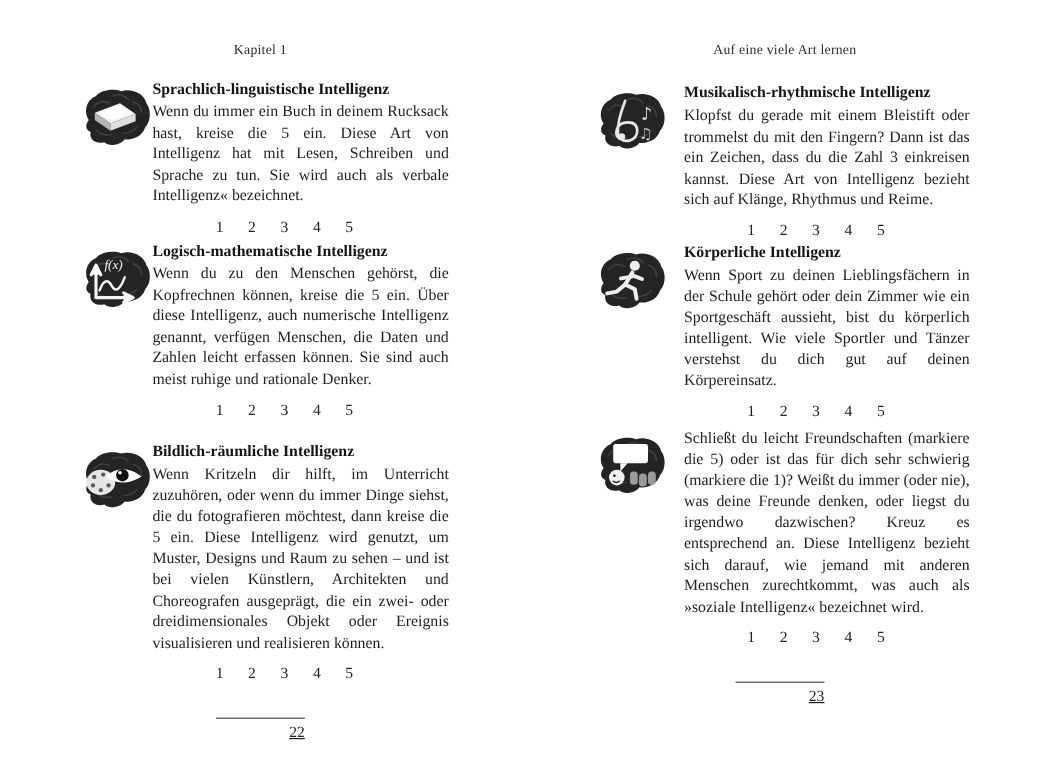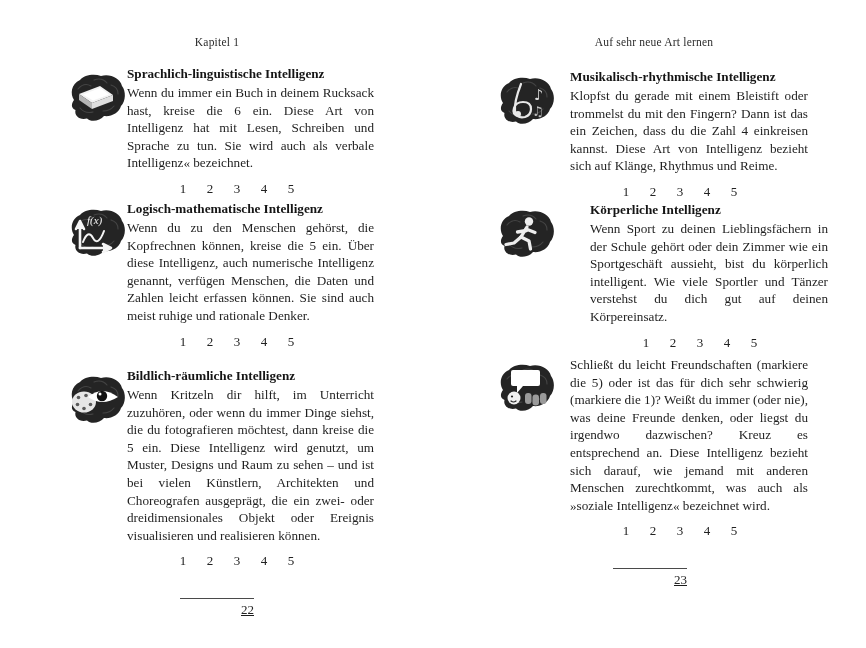--- a/index.html
+++ b/index.html
@@ -51,21 +51,21 @@
   .footer .rule { border-top: 1px solid #4a4a4a; height: 0; }
   .footer .pagenum { margin-top: 3px; font-size: 13px; color: #222; }
   .footer.f-left  { left: 180px; top: 598px; }
   .footer.f-right { left: 613px; top: 568px; }
 
   
   #sec-l1 { left: 63px;  top: 66px;  }
   #sec-l2 { left: 63px;  top: 201px; }
   #sec-l3 { left: 63px;  top: 368px; }
   #sec-r1 { left: 492px; top: 69px;  }
-  #sec-r2 { left: 492px; top: 202px; gap: 20px; }
+  #sec-r2 { left: 492px; top: 202px; }
   #sec-r3 { left: 492px; top: 356px; }
 
   svg { display: block; }
 </style>
 </head>
 <body>
 
 <svg width="0" height="0" style="position:absolute">
   <defs>
     <g id="brain-base">
@@ -77,35 +77,35 @@
         <path d="M17 35 q5 6 13 4"></path>
         <path d="M40 38 q7 0 11 -5"></path>
       </g>
     </g>
   </defs>
 </svg>
 
 <div class="spread">
 
   <div class="running-head rh-left">Kapitel 1</div>
-  <div class="running-head rh-right">Auf sehr neue Art lernen</div>
+  <div class="running-head rh-right">Auf eine viele Art lernen</div>
 
   <div class="section pg-l" id="sec-l1">
     <div class="icon-box">
       <svg width="64" height="52" viewBox="0 0 64 52">
         <use href="#brain-base"></use>
         <polygon points="16,21 37,13 50,22 29,30" fill="#f2f2f2"></polygon>
         <polygon points="16,21 29,30 29,36 16,27" fill="#b5b5b5"></polygon>
         <polygon points="29,30 50,22 50,28 29,36" fill="#dedede"></polygon>
         <polygon points="20,21.5 37,15 46,21.5 30,27.5" fill="#ffffff"></polygon>
       </svg>
     </div>
     <div class="content">
       <h3 class="sec-title">Sprachlich-linguistische Intelligenz</h3>
-      <p class="sec-body">Wenn du immer ein Buch in deinem Rucksack hast, kreise die 6 ein. Diese Art von Intelligenz hat mit Lesen, Schreiben und Sprache zu tun. Sie wird auch als verbale Intelligenz« bezeichnet.</p>
+      <p class="sec-body">Wenn du immer ein Buch in deinem Rucksack hast, kreise die 5 ein. Diese Art von Intelligenz hat mit Lesen, Schreiben und Sprache zu tun. Sie wird auch als verbale Intelligenz« bezeichnet.</p>
       <div class="scale">
         <span>1</span>
         <span>2</span>
         <span>3</span>
         <span>4</span>
         <span>5</span>
       </div>
     </div>
   </div>
 
@@ -171,21 +171,21 @@
       <svg width="64" height="52" viewBox="0 0 64 52">
         <use href="#brain-base"></use>
         <path d="M26 40 q-6 -2 -4 -8 q2 -6 9 -6 q8 0 8 7 q0 6 -6 8 q-8 2 -10 -6 q-1 -9 6 -27" stroke="#e8e8e8" stroke-width="2.2" fill="none" stroke-linecap="round"></path>
         <circle cx="26" cy="38" r="3" fill="#e8e8e8"></circle>
         <text x="42" y="24" font-size="15" fill="#dcdcdc" font-family="DejaVu Sans, sans-serif">♪</text>
         <text x="40" y="40" font-size="13" fill="#bfbfbf" font-family="DejaVu Sans, sans-serif">♫</text>
       </svg>
     </div>
     <div class="content">
       <h3 class="sec-title">Musikalisch-rhythmische Intelligenz</h3>
-      <p class="sec-body">Klopfst du gerade mit einem Bleistift oder trommelst du mit den Fingern? Dann ist das ein Zeichen, dass du die Zahl 4 einkreisen kannst. Diese Art von Intelligenz bezieht sich auf Klänge, Rhythmus und Reime.</p>
+      <p class="sec-body">Klopfst du gerade mit einem Bleistift oder trommelst du mit den Fingern? Dann ist das ein Zeichen, dass du die Zahl 3 einkreisen kannst. Diese Art von Intelligenz bezieht sich auf Klänge, Rhythmus und Reime.</p>
       <div class="scale">
         <span>1</span>
         <span>2</span>
         <span>3</span>
         <span>4</span>
         <span>5</span>
       </div>
     </div>
   </div>
 

